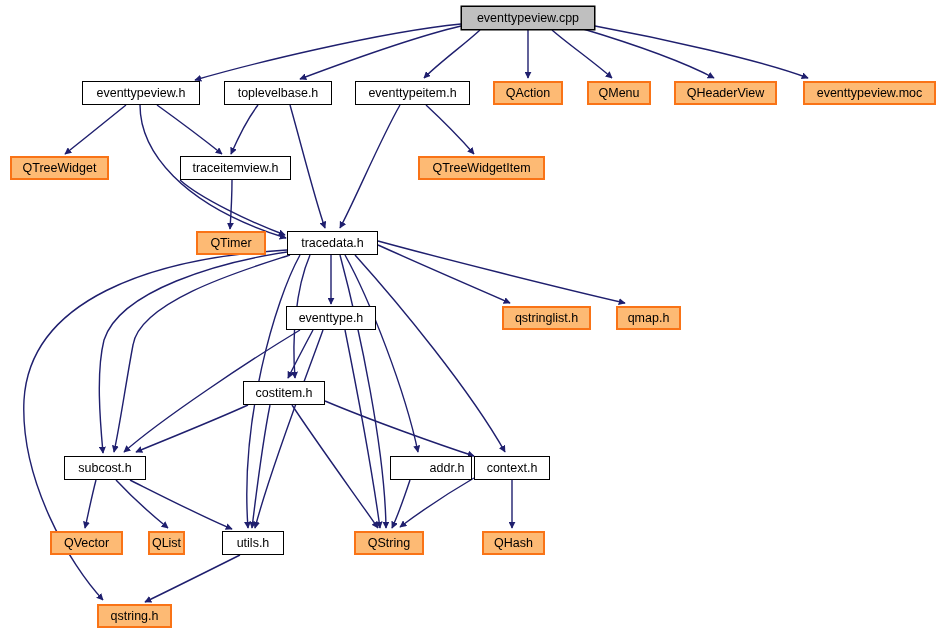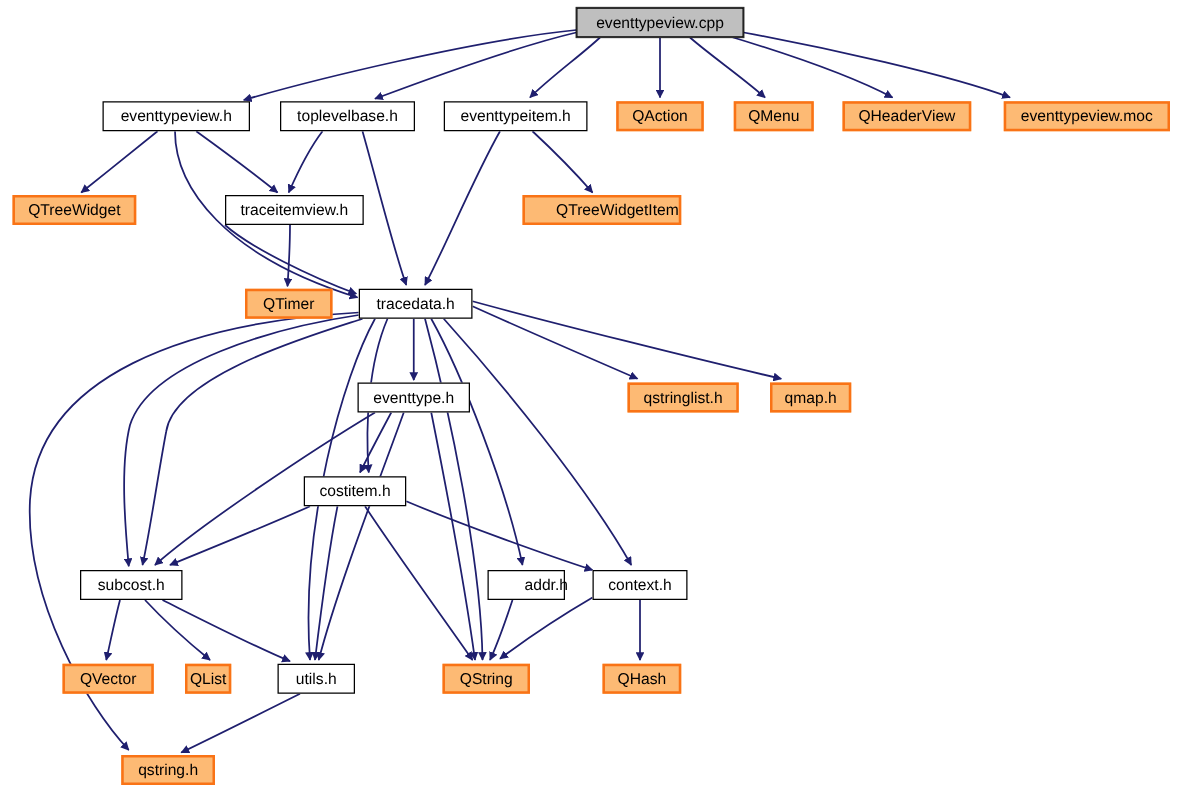--- a/index.html
+++ b/index.html
@@ -133,21 +133,21 @@
       </div>
       <div class="node-box kind-external" style="left: 803px; top: 81px; width: 133px; height: 24px;">
         <span class="node-label">eventtypeview.moc</span>
       </div>
       <div class="node-box kind-external" style="left: 10px; top: 156px; width: 99px; height: 24px;">
         <span class="node-label">QTreeWidget</span>
       </div>
       <div class="node-box kind-internal" style="left: 180px; top: 156px; width: 111px; height: 24px;">
         <span class="node-label">traceitemview.h</span>
       </div>
-      <div class="node-box kind-external" style="left: 418px; top: 156px; width: 127px; height: 24px; justify-content: flex-end;">
+      <div class="node-box kind-external" style="left: 418px; top: 156px; width: 127px; height: 24px;">
         <span class="node-label">QTreeWidgetItem</span>
       </div>
       <div class="node-box kind-external" style="left: 196px; top: 231px; width: 70px; height: 24px;">
         <span class="node-label">QTimer</span>
       </div>
       <div class="node-box kind-internal" style="left: 287px; top: 231px; width: 91px; height: 24px;">
         <span class="node-label">tracedata.h</span>
       </div>
       <div class="node-box kind-internal" style="left: 286px; top: 306px; width: 90px; height: 24px;">
         <span class="node-label">eventtype.h</span>
@@ -157,21 +157,21 @@
       </div>
       <div class="node-box kind-external" style="left: 616px; top: 306px; width: 65px; height: 24px;">
         <span class="node-label">qmap.h</span>
       </div>
       <div class="node-box kind-internal" style="left: 243px; top: 381px; width: 82px; height: 24px;">
         <span class="node-label">costitem.h</span>
       </div>
       <div class="node-box kind-internal" style="left: 64px; top: 456px; width: 82px; height: 24px;">
         <span class="node-label">subcost.h</span>
       </div>
-      <div class="node-box kind-internal" style="left: 390px; top: 456px; width: 62px; height: 24px; padding-left: 32px;">
+      <div class="node-box kind-internal" style="left: 390px; top: 456px; width: 82px; height: 24px; padding-left: 32px;">
         <span class="node-label">addr.h</span>
       </div>
       <div class="node-box kind-internal" style="left: 474px; top: 456px; width: 76px; height: 24px;">
         <span class="node-label">context.h</span>
       </div>
       <div class="node-box kind-external" style="left: 50px; top: 531px; width: 73px; height: 24px;">
         <span class="node-label">QVector</span>
       </div>
       <div class="node-box kind-external" style="left: 148px; top: 531px; width: 37px; height: 24px;">
         <span class="node-label">QList</span>

